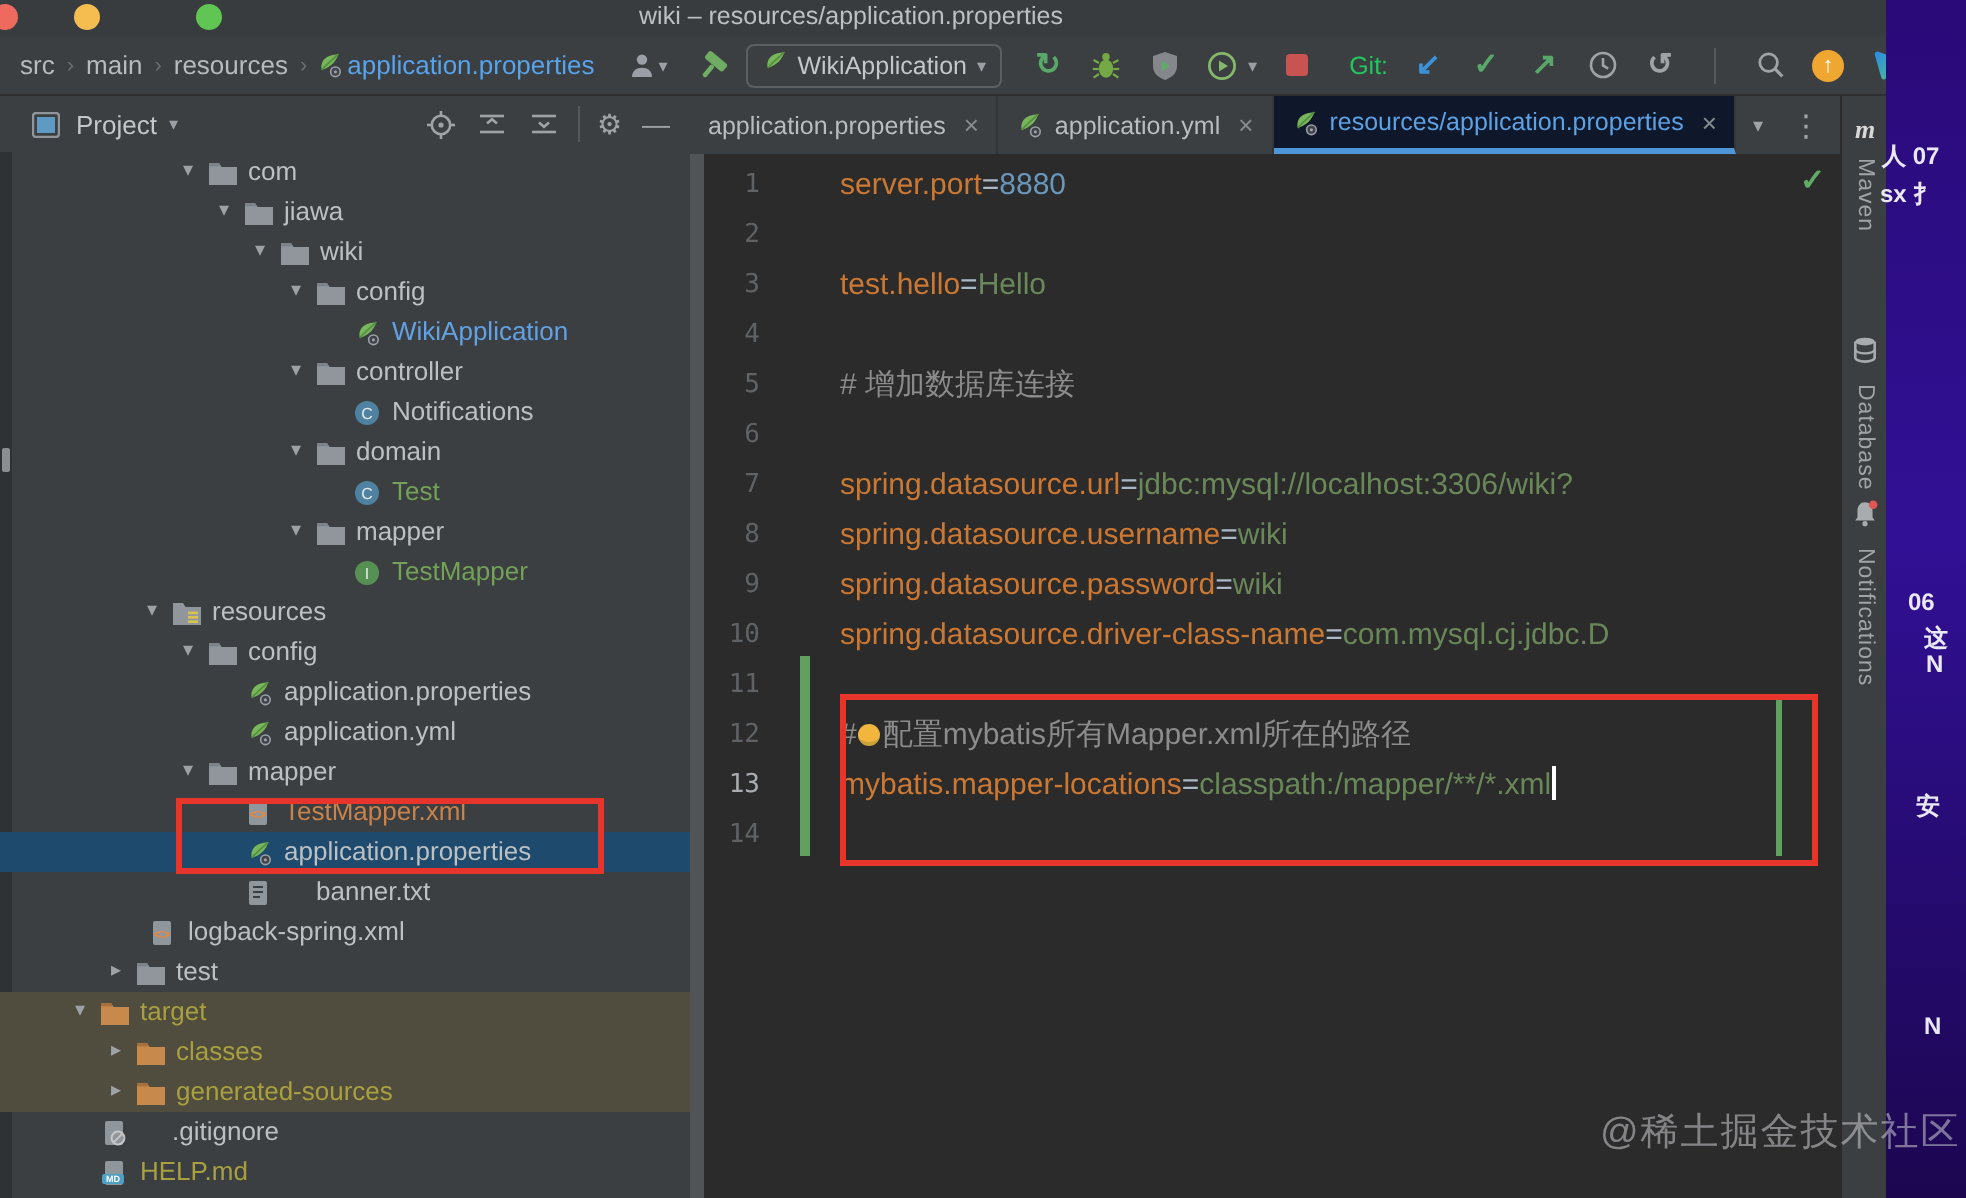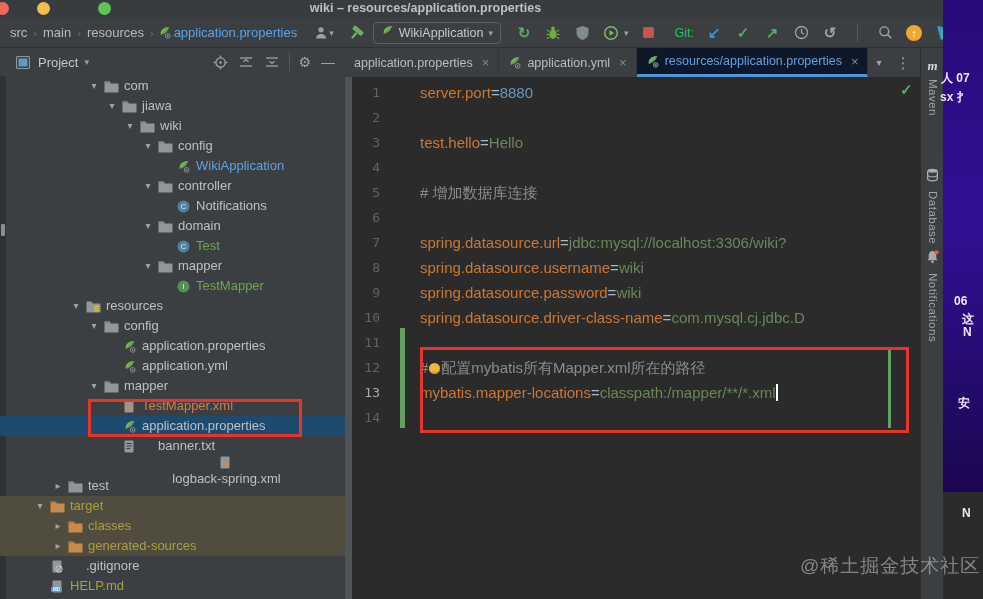--- a/index.html
+++ b/index.html
@@ -2,21 +2,21 @@
 <html><head>
 <meta charset="utf-8">
 <style>
   html,body{margin:0;padding:0;background:#1a1a1a;}
   *{box-sizing:border-box;font-family:"Liberation Sans",sans-serif;}
   #screen{position:relative;width:983px;height:599px;overflow:hidden;background:#2b2b2b;}
 
   
   #titlebar{position:absolute;left:0;top:0;width:943px;height:18px;background:#393c3e;}
   .tl{position:absolute;top:2px;width:13px;height:13px;border-radius:50%;}
-  #title{position:absolute;left:0;top:1px;width:851px;text-align:center;font-size:12.5px;font-weight:bold;color:#bcc0c2;}
+  #title{position:absolute;left:0;top:1px;width:851px;text-align:center;font-size:12.5px;font-weight:normal;color:#bcc0c2;}
 
   
   #toolbar{position:absolute;left:0;top:18px;width:943px;height:30px;background:#3c3f41;border-bottom:1px solid #2d2f31;display:flex;align-items:center;}
   #breadcrumbs{display:flex;align-items:center;margin-left:8px;font-size:13px;color:#b7bbbd;}
   #breadcrumbs .crumb{padding:0 2px;cursor:default;}
   #breadcrumbs .sep{color:#6d7173;padding:0 4px;font-size:11px;}
   #breadcrumb-file{color:#57a3ec;padding-left:3px;}
   .tbicon{display:inline-flex;align-items:center;justify-content:center;width:18px;height:18px;}
   .glyph{font-size:15px;font-weight:bold;line-height:16px;}
   .vdiv{width:1px;height:18px;background:#55595b;margin:0 7px;}
@@ -59,21 +59,21 @@
   #inspection-ok{position:absolute;left:548px;top:4px;color:#5fad65;font-size:15px;font-weight:bold;}
 
   
   #rightbar{position:absolute;left:920px;top:48px;width:23px;height:551px;background:#3c3f41;border-left:1px solid #2b2b2b;}
   .rb-item{position:absolute;left:0;width:23px;display:flex;flex-direction:column;align-items:center;gap:5px;color:#a0a4a6;}
   .rb-label{writing-mode:vertical-rl;font-size:11.5px;letter-spacing:.5px;}
   .rb-icn{transform:rotate(90deg);}
   .maven-m{font-style:italic;font-weight:bold;color:#d8d8d8;font-size:13px;font-family:"Liberation Serif",serif;transform:none;}
 
   
-  #purple{position:absolute;left:943px;top:0;width:40px;height:492px;background:linear-gradient(180deg,#2a0a78 0%,#311095 45%,#1c0650 100%);}
+  #purple{position:absolute;left:943px;top:0;width:40px;height:599px;background:linear-gradient(180deg,#2a0a78 0%,#311095 45%,#1c0650 100%);}
   .frag{position:absolute;color:#eae8f4;font-size:12px;font-weight:bold;white-space:nowrap;}
 
   
   .redbox{position:absolute;border:3px solid #e8352c;z-index:50;}
   #watermark{position:absolute;left:800px;top:553px;font-size:19px;color:rgba(205,205,212,.55);letter-spacing:1px;z-index:60;}
 </style>
 </head>
 <body>
 
 <div id="screen">
@@ -444,21 +444,21 @@
               <rect x="2.5" y="0.5" width="9" height="12" rx="1" fill="#8f969c"></rect>
               <g stroke="#3c3f41" stroke-width="1">
                 <line x1="4.5" y1="3.5" x2="9.5" y2="3.5"></line>
                 <line x1="4.5" y1="6" x2="9.5" y2="6"></line>
                 <line x1="4.5" y1="8.5" x2="8" y2="8.5"></line>
               </g>
             </svg>
           </span>
           <span style="margin-left: 20px;">banner.txt</span>
         </div>
-        <div class="tree-row" style="padding-left: 104px; flex-direction: column;">
+        <div class="tree-row" style="padding-left: 56px;">
           <span class="chev"></span>
           <span class="ticon">
             <svg width="14" height="13" viewBox="0 0 14 13">
               <rect x="2.5" y="0.5" width="9" height="12" rx="1" fill="#8f969c"></rect>
               <text x="7" y="9.5" font-size="7" font-weight="bold" fill="#e8883a" text-anchor="middle" font-family="sans-serif">&lt;&gt;</text>
             </svg>
           </span>
           <span style="margin-left: 4px;">logback-spring.xml</span>
         </div>
         <div class="tree-row" style="padding-left: 50px;">

